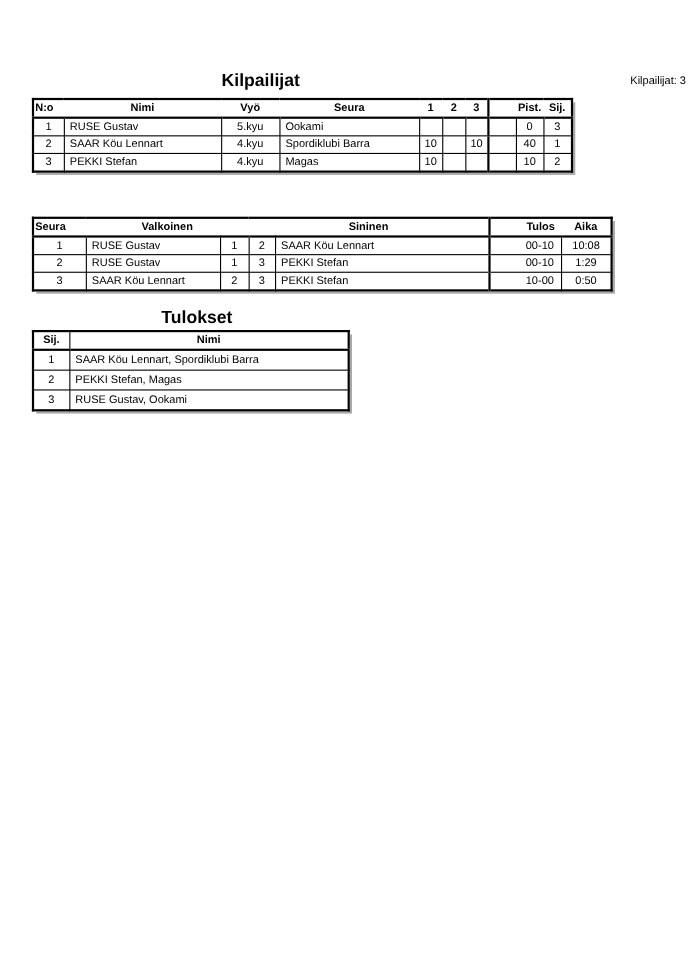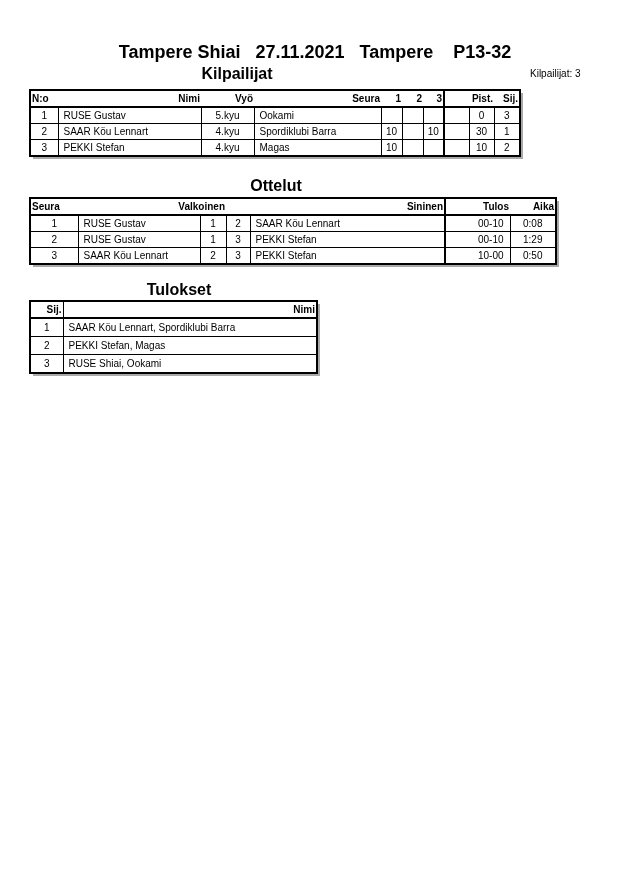--- a/index.html
+++ b/index.html
@@ -25,21 +25,21 @@
     font-size: 16px;
     font-weight: bold;
     text-align: center;
     white-space: pre;
   }
   #h-kilpailijat { top: 65px; left: 29px; width: 416px; }
   #h-ottelut    { top: 177px; left: 29px; width: 494px; }
   #h-tulokset   { top: 281px; left: 29px; width: 300px; }
   .count-label {
     position: absolute;
-    top: 68px; left: 530px;
+    top: 68px; left: 573px;
     font-size: 10px;
     white-space: pre;
   }
   table {
     position: absolute;
     border-collapse: collapse;
     table-layout: fixed;
     background: #ffffff;
     border: 2px solid #000000;
     box-shadow: 3px 3px 0 -1px #a9a9a9;
@@ -48,21 +48,21 @@
   #t-ottelut     { top: 197px; left: 29px; width: 526px; }
   #t-tulokset    { top: 300px; left: 29px; width: 287px; }
   th {
     font-size: 10px;
     font-weight: bold;
     border: none;
     border-bottom: 2px solid #000000;
     padding: 0 1px;
     height: 15px;
     line-height: 15px;
-    text-align: right;
+    text-align: center;
     white-space: nowrap;
     overflow: hidden;
   }
   td {
     font-size: 10px;
     border: 1px solid #000000;
     padding: 0 2px;
     height: 15px;
     line-height: 15px;
     text-align: center;
@@ -73,21 +73,20 @@
   #t-tulokset th { border-left: 1px solid #000000; border-right: 1px solid #000000; }
   .al { text-align: left; padding-left: 5px; }
   th.al { padding-left: 1px; }
   .tl { border-left: 2px solid #000000 !important; padding-left: 28px; }
 </style>
 </head>
 <body>
 
 <div class="page">
 
-  <div class="title">Tampere Shiai   27.11.2021   Tampere    P13-32</div>
 
   <div class="section-heading" id="h-kilpailijat">Kilpailijat</div>
   <div class="count-label">Kilpailijat: 3</div>
 
   <table id="t-kilpailijat">
     <colgroup>
       <col style="width:28px">
         <col style="width:143px">
         <col style="width:53px">
         <col style="width:127px">
@@ -127,39 +126,38 @@
       </tr>
       <tr>
         <td>2</td>
         <td class="al">SAAR Köu Lennart</td>
         <td>4.kyu</td>
         <td class="al">Spordiklubi Barra</td>
         <td>10</td>
         <td></td>
         <td>10</td>
         <td class="tl">2</td>
-        <td>30</td>
+        <td>40</td>
         <td>1</td>
       </tr>
       <tr>
         <td>3</td>
         <td class="al">PEKKI Stefan</td>
         <td>4.kyu</td>
         <td class="al">Magas</td>
         <td>10</td>
         <td></td>
         <td></td>
         <td class="tl">1</td>
         <td>10</td>
         <td>2</td>
       </tr>
     </tbody>
   </table>
 
-  <div class="section-heading" id="h-ottelut">Ottelut</div>
 
   <table id="t-ottelut">
     <colgroup>
       <col style="width:48px">
         <col style="width:122px">
         <col style="width:26px">
         <col style="width:24px">
       <col style="width:195px">
         <col style="width:65px">
         <col style="width:46px">
@@ -174,21 +172,21 @@
       </tr>
     </thead>
     <tbody>
       <tr>
         <td>1</td>
         <td class="al">RUSE Gustav</td>
         <td>1</td>
         <td>2</td>
         <td class="al">SAAR Köu Lennart</td>
         <td class="tl">00-10</td>
-        <td>0:08</td>
+        <td>10:08</td>
       </tr>
       <tr>
         <td>2</td>
         <td class="al">RUSE Gustav</td>
         <td>1</td>
         <td>3</td>
         <td class="al">PEKKI Stefan</td>
         <td class="tl">00-10</td>
         <td>1:29</td>
       </tr>
@@ -221,18 +219,18 @@
       <tr>
         <td>1</td>
         <td class="al">SAAR Köu Lennart, Spordiklubi Barra</td>
       </tr>
       <tr>
         <td>2</td>
         <td class="al">PEKKI Stefan, Magas</td>
       </tr>
       <tr>
         <td>3</td>
-        <td class="al">RUSE Shiai, Ookami</td>
+        <td class="al">RUSE Gustav, Ookami</td>
       </tr>
     </tbody>
   </table>
 
 </div>
 
 </body></html>

